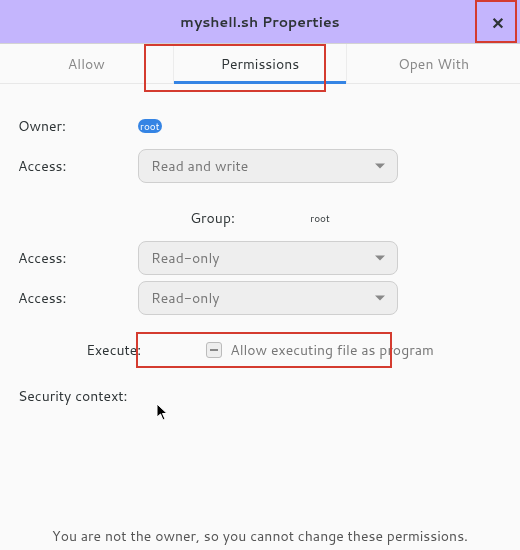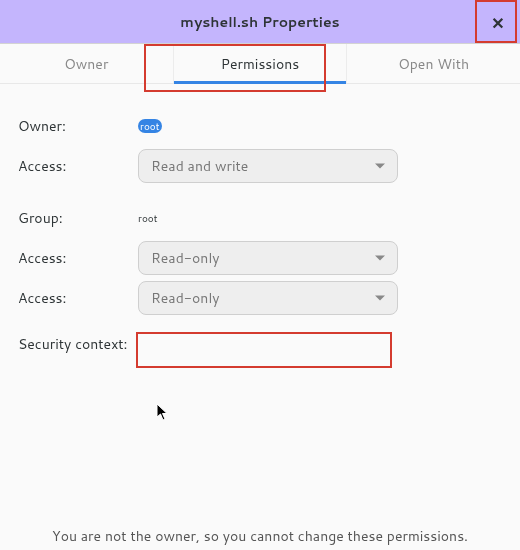--- a/index.html
+++ b/index.html
@@ -10,21 +10,21 @@
   .close-btn { position: absolute; right: 8px; top: 8px; width: 28px; height: 28px; display: flex; align-items: center; justify-content: center; border-radius: 4px; font-size: 16px; font-weight: bold; color: #2e3436; cursor: pointer; }
   .hl-close { position: absolute; right: 3px; top: 0px; width: 42px; height: 43px; border: 2px solid #d43b2f; pointer-events: none; }
   .tabbar { height: 40px; display: flex; background: #fafafa; border-bottom: 1px solid #e8e8e8; }
   .tab { flex: 1; display: flex; align-items: center; justify-content: center; font-size: 14px; color: #888; cursor: pointer; position: relative; border-right: 1px solid #ececec; }
   .tab:last-child { border-right: none; }
   .tab.active { color: #2e3436; font-weight: 500; }
   .tab.active::after { content: ""; position: absolute; left: 0; right: 0; bottom: -1px; height: 3px; background: #3584e4; }
   .hl-permissions { position:absolute; left:144px; top:44px; width:182px; height:48px; border:2px solid #d43b2f; pointer-events:none; }
   .content { padding: 22px 18px 0 18px; }
   .row { display: flex; align-items: center; min-height: 40px; margin-bottom: 0px; }
-  .row.gap-top { margin-top: 12px; }
+  .row.gap-top { margin-top: 12px; justify-content: center; }
   .label { width: 120px; color: #2e3436; font-size: 14px; }
   .value { font-size: 10px; color: #2e3436; border-radius: 9px; }
   .value.selected { background: #3584e4; color: #fff; padding: 0 2px; }
   .dropdown { width: 260px; height: 34px; background: #eeeeee; border: 1px solid #cfcfcf; border-radius: 8px; display: flex; align-items: center; padding: 0 12px; color: #777; font-size: 14px; position: relative; cursor: default; }
   .dropdown::after { content: ""; position: absolute; right: 12px; top: 50%; transform: translateY(-50%); border-left: 5px solid transparent; border-right: 5px solid transparent; border-top: 5px solid #888; }
   .check-wrap { display: flex; align-items: center; color: #777; }
   .checkbox { width: 16px; height: 16px; border: 1px solid #bbb; border-radius: 3px; background: #eee; display: inline-flex; align-items: center; justify-content: center; margin-right: 8px; }
   .checkbox span { width: 8px; height: 2px; background: #888; display: block; }
   .hl-exec { position:absolute; left:136px; top:332px; width:256px; height:36px; border:2px solid #d43b2f; pointer-events:none; }
   .seccontext { font-size: 14px; color: #2e3436; text-decoration: underline; text-decoration-color: #e07070; text-underline-offset: 2px; }
@@ -38,21 +38,21 @@
 
   <div class="titlebar">
     <div class="title">myshell.sh Properties</div>
     <div class="close-btn">
       <span>✕</span>
     </div>
   </div>
   <div class="hl-close"></div>
 
   <div class="tabbar">
-    <div class="tab">Owner</div>
+    <div class="tab">Allow</div>
     <div class="tab active">Permissions</div>
     <div class="tab">Open With</div>
   </div>
   <div class="hl-permissions"></div>
 
   <div class="content">
 
     <div class="row">
       <div class="label">Owner:</div>
       <span class="value selected">root</span>
@@ -75,20 +75,29 @@
       </div>
     </div>
 
     <div class="row">
       <div class="label">Access:</div>
       <div class="dropdown">
         <span>Read-only</span>
       </div>
     </div>
 
+    <div class="row gap-top">
+      <div class="label">Execute:</div>
+      <div class="check-wrap">
+        <span class="checkbox">
+            <span></span>
+          </span>
+        <span>Allow executing file as program</span>
+      </div>
+    </div>
 
     <div class="row" style="margin-top:6px;">
       <div class="label">Security context:</div>
     </div>
   </div>
 
   <div class="hl-exec"></div>
 
   <svg class="cursor" width="14" height="18" viewBox="0 0 14 18">
     <path d="M1 1 L1 14 L4.5 11 L7 17 L9 16 L6.5 10.5 L11 10.5 Z" fill="#000" stroke="#fff" stroke-width="1"></path>

